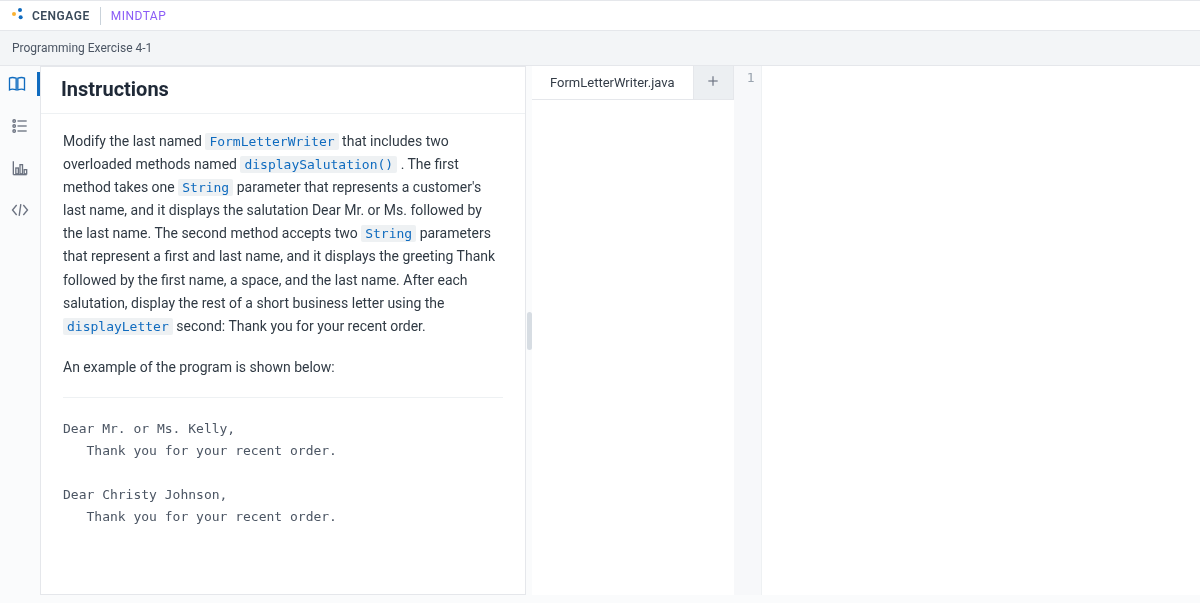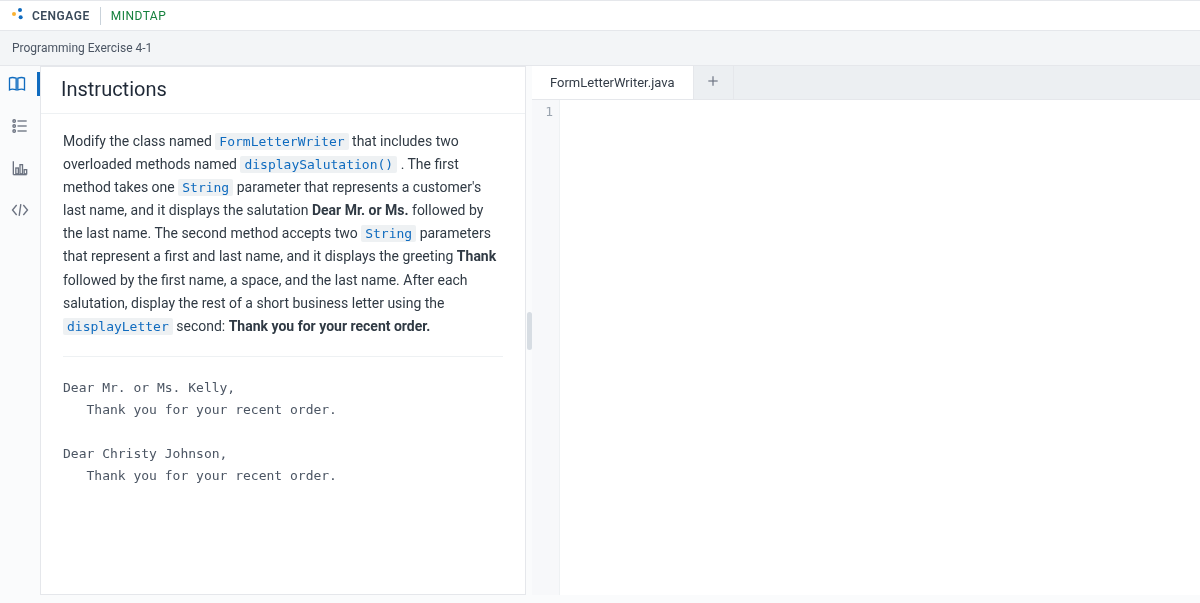--- a/index.html
+++ b/index.html
@@ -37,21 +37,21 @@
   .brand-divider {
     width: 1px;
     height: 18px;
     background: #c9d2da;
     margin: 0 10px;
   }
   .brand-mindtap {
     font-size: 12px;
     letter-spacing: 0.5px;
     font-weight: 400;
-    color: #15803d;
+    color: #8b5cf6;
     text-align: center;
   }
   
   .exercise-bar {
     height: 35px;
     display: flex;
     align-items: center;
     padding: 0 12px;
     background: #f3f5f7;
     border-bottom: 1px solid #e5e7eb;
@@ -95,42 +95,42 @@
     width: 486px;
     background: #fff;
     border: 1px solid #e5e7eb;
     display: flex;
     flex-direction: column;
     overflow: hidden;
   }
   .instructions-header {
     padding: 10px 20px 12px 20px;
     font-size: 20px;
-    font-weight: 400;
+    font-weight: 700;
     color: #1f2937;
     border-bottom: 1px solid #eef1f3;
   }
   .instructions-body {
     padding: 16px 22px;
     font-size: 14px;
     line-height: 1.65;
     color: #303a44;
     overflow-y: auto;
     flex: 1;
   }
   .instructions-body p { margin-bottom: 18px; }
   .code-inline {
     font-family: "Consolas", "Menlo", monospace;
     background: #eef1f3;
     color: #0f6bbf;
     padding: 1px 4px;
     border-radius: 2px;
     font-size: 13px;
   }
-  .bold { font-weight: 700; }
+  .bold { font-weight: 400; }
   .example-block {
     font-family: "Consolas", "Menlo", monospace;
     font-size: 13px;
     white-space: pre;
     color: #4b5563;
     border-top: 1px solid #eef1f3;
     padding-top: 20px;
     line-height: 1.7;
   }
   
@@ -146,21 +146,20 @@
     width: 5px;
     height: 38px;
     background: #d7dde3;
     border-radius: 3px;
     cursor: col-resize;
   }
   
   .editor-panel {
     flex: 1;
     display: flex;
-    flex-direction: column;
     background: #fff;
   }
   .editor-tabs {
     height: 34px;
     display: flex;
     align-items: stretch;
     background: #eceff2;
     border-bottom: 1px solid #e5e7eb;
   }
   .editor-tab {
@@ -261,37 +260,38 @@
         <polyline points="16 6 21 12 16 18"></polyline>
         <line x1="13" y1="5" x2="11" y2="19"></line>
       </svg>
     </div>
   </div>
 
   <div class="instructions-panel">
     <div class="instructions-header">Instructions</div>
     <div class="instructions-body">
       <p>
-        <span>Modify the class named </span>
+        <span>Modify the last named </span>
         <span class="code-inline">FormLetterWriter</span>
         <span> that includes two overloaded methods named </span>
         <span class="code-inline">displaySalutation()</span>
         <span> . The first method takes one </span>
         <span class="code-inline">String</span>
         <span> parameter that represents a customer's last name, and it displays the salutation </span>
         <span class="bold">Dear Mr. or Ms.</span>
         <span> followed by the last name. The second method accepts two </span>
         <span class="code-inline">String</span>
         <span> parameters that represent a first and last name, and it displays the greeting </span>
         <span class="bold">Thank</span>
         <span> followed by the first name, a space, and the last name. After each salutation, display the rest of a short business letter using the </span>
         <span class="code-inline">displayLetter</span>
         <span> second: </span>
         <span class="bold">Thank you for your recent order.</span>
       </p>
+      <p>An example of the program is shown below:</p>
       <div class="example-block">Dear Mr. or Ms. Kelly,
    Thank you for your recent order.
 
 Dear Christy Johnson,
    Thank you for your recent order.</div>
     </div>
   </div>
 
   <div class="resize-strip">
     <div class="resize-handle"></div>

